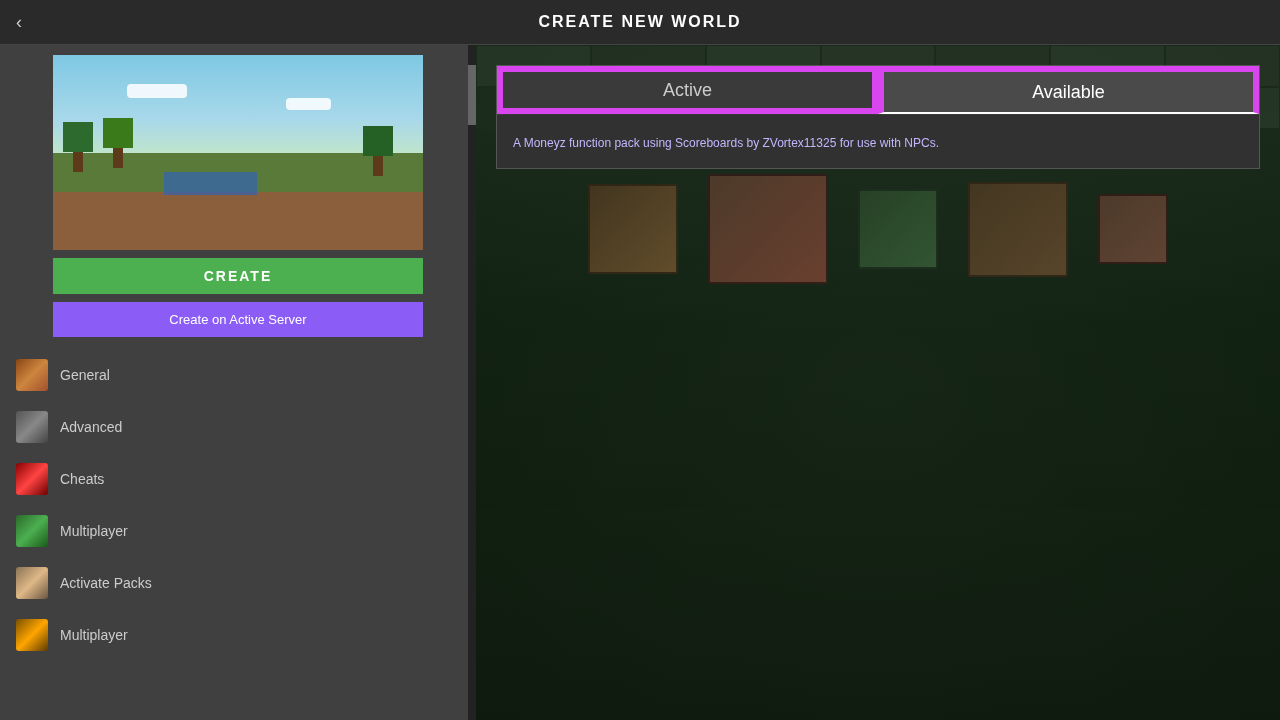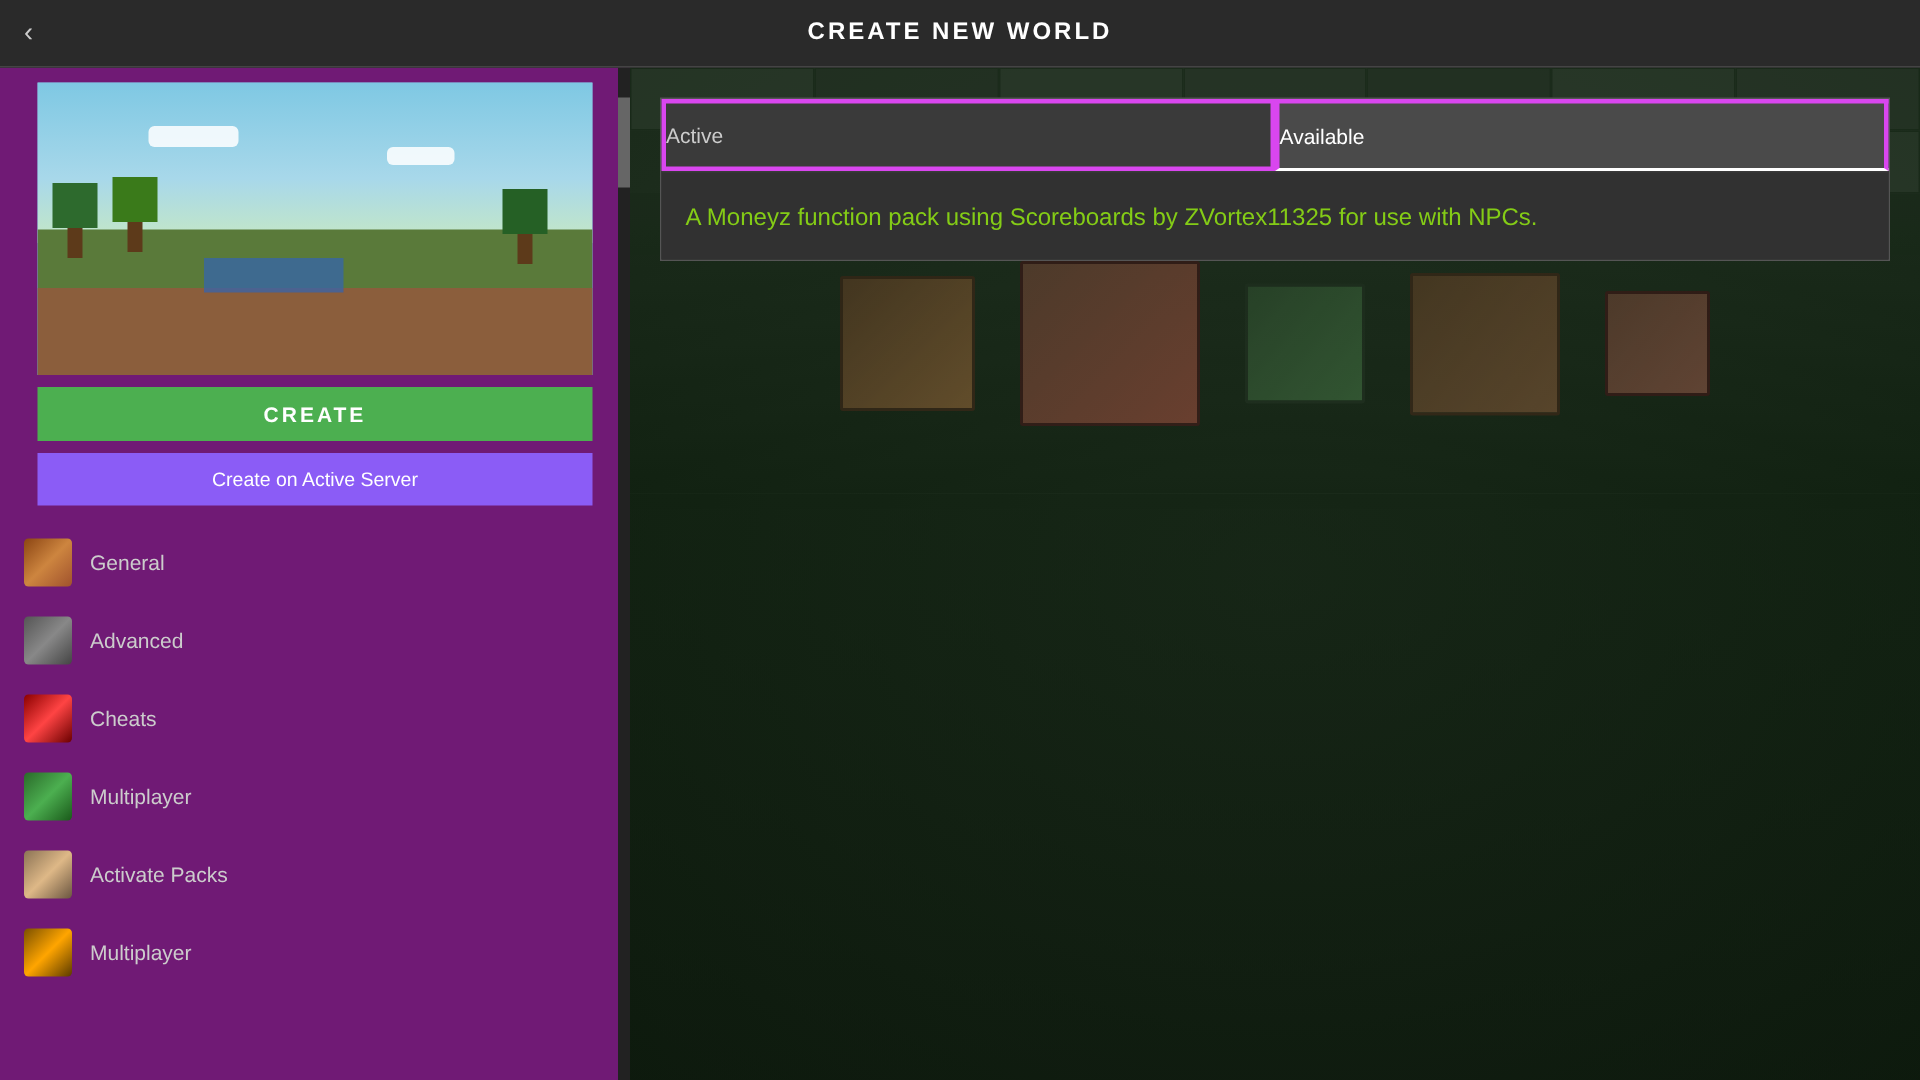--- a/index.html
+++ b/index.html
@@ -47,23 +47,23 @@
 
     
     .main-layout {
       display: flex;
       width: 100%;
       height: calc(100% - 45px);
     }
 
     
     .sidebar {
-      width: 420px;
+      width: 476px;
       height: 100%;
-      background: #701a75;
+      background: #404040;
       display: flex;
       flex-direction: column;
       position: relative;
       flex-shrink: 0;
     }
 
     
     .world-preview {
       width: 370px;
       height: 195px;
@@ -232,24 +232,25 @@
 
     
     .tabs {
       display: flex;
       height: 48px;
     }
     .tab {
       flex: 1;
       display: flex;
       align-items: center;
+      justify-content: center;
       background: #3a3a3a;
-      border: 3px solid #d946ef;
+      border: 6px solid #d946ef;
       color: #ccc;
-      font-size: 14px;
+      font-size: 18px;
       cursor: pointer;
     }
     .tab.active {
       background: #4a4a4a;
       border-bottom: 2px solid #fff;
       color: #fff;
     }
 
     
     .pack-item {
@@ -284,22 +285,22 @@
     }
     .pack-info {
       flex: 1;
     }
     .pack-name {
       color: #fff;
       font-size: 15px;
       font-weight: 500;
     }
     .pack-desc {
-      color: #84cc16;
-      font-size: 16px;
+      color: #c4b5fd;
+      font-size: 12px;
       margin-top: 8px;
       line-height: 1.4;
     }
     .pack-actions {
       display: flex;
       align-items: center;
       gap: 8px;
     }
     .chevron-btn {
       background: none;

